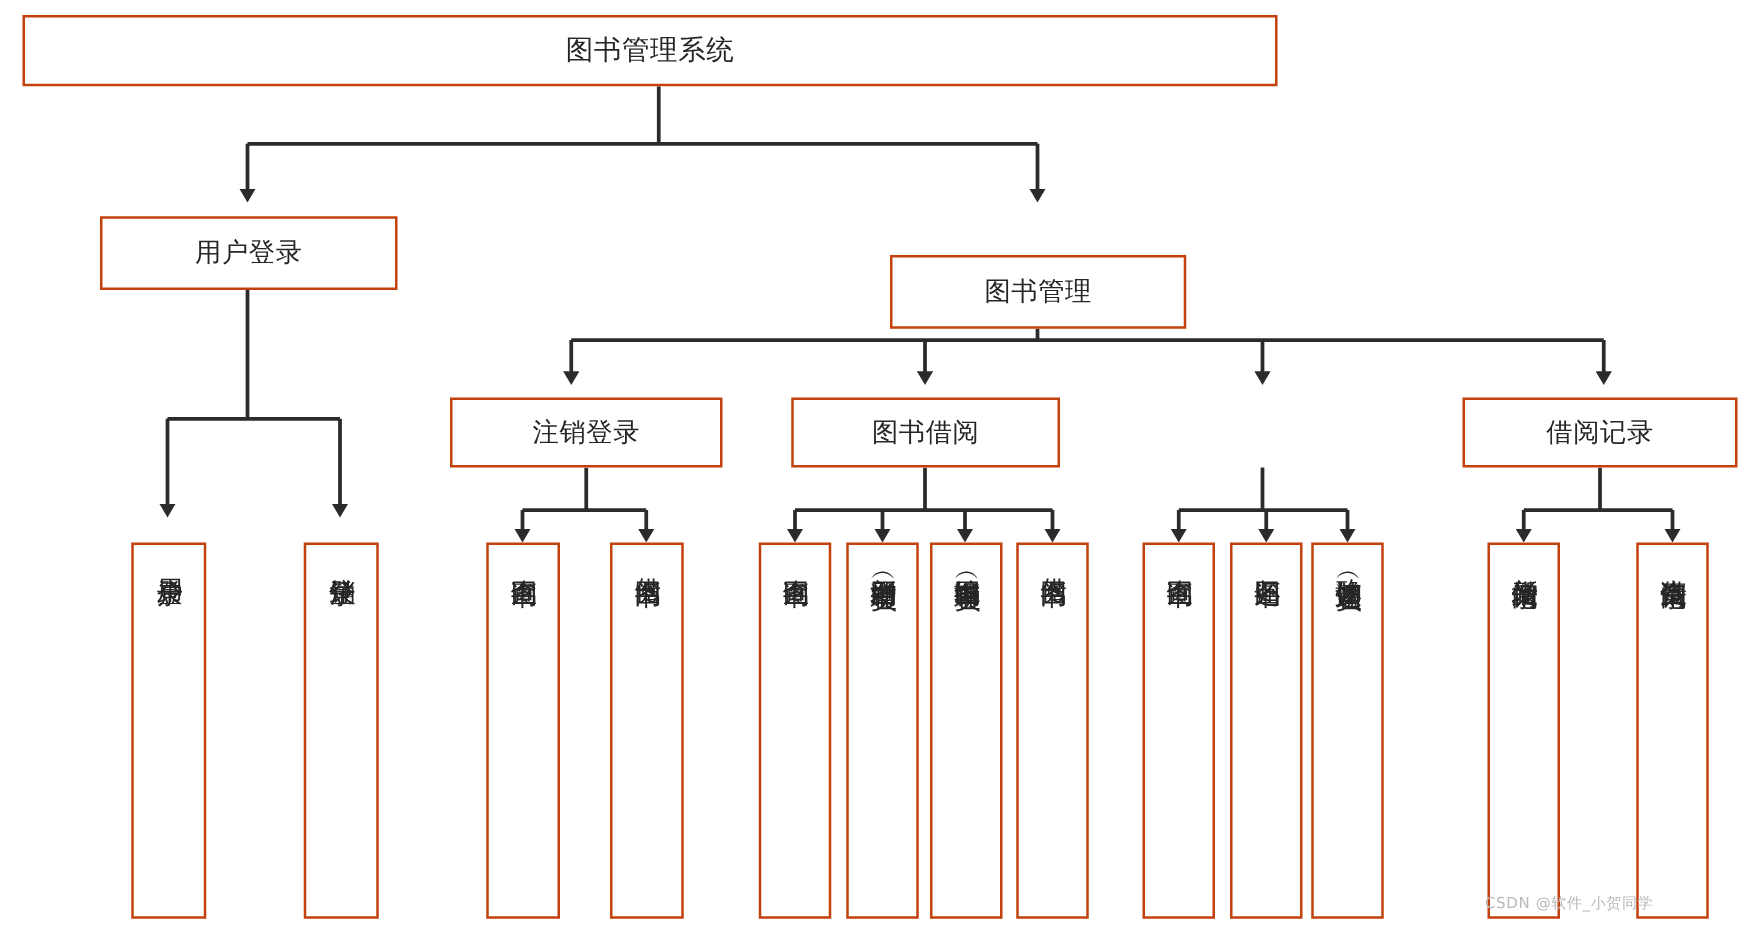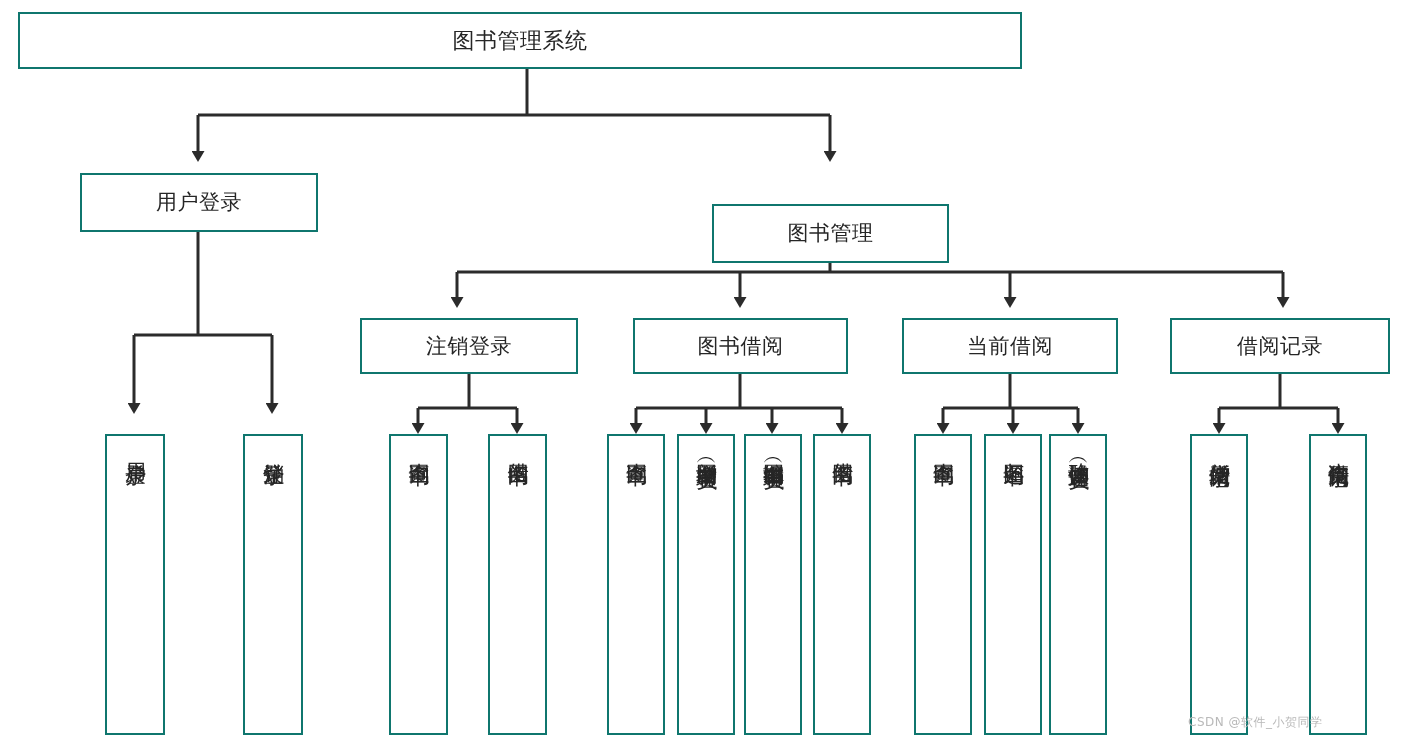--- a/index.html
+++ b/index.html
@@ -23,21 +23,21 @@
     left: 0;
     top: 0;
     width: 1405px;
     height: 747px;
     pointer-events: none;
   }
   .node {
     position: absolute;
     box-sizing: border-box;
     background: #ffffff;
-    border: 2px solid #0f766e;
+    border: 2px solid #c2410c;
     display: flex;
     align-items: center;
     justify-content: center;
     color: #262626;
     z-index: 2;
   }
   .node .label {
     font-size: 21px;
     line-height: 1.25;
     letter-spacing: 0.5px;
@@ -132,23 +132,20 @@
   <div class="node branch" style="left:712px; top:173px; width:237px; height:59px;margin-top:31px;">
     <span class="label">图书管理</span>
   </div>
 
   <div class="node branch" style="left:360px; top:318px; width:218px; height:56px;">
     <span class="label">注销登录</span>
   </div>
   <div class="node branch" style="left:633px; top:318px; width:215px; height:56px;">
     <span class="label">图书借阅</span>
   </div>
-  <div class="node branch" style="left:902px; top:318px; width:216px; height:56px;">
-    <span class="label">当前借阅</span>
-  </div>
   <div class="node branch" style="left:1170px; top:318px; width:220px; height:56px;font-family:Liberation Serif, serif;">
     <span class="label">借阅记录</span>
   </div>
 
   <div class="node leaf" style="left:105px; top:434px; width:60px; height:301px;">
     <span class="label">用户登录</span>
   </div>
   <div class="node leaf" style="left:243px; top:434px; width:60px; height:301px;">
     <span class="label">注销登录</span>
   </div>

